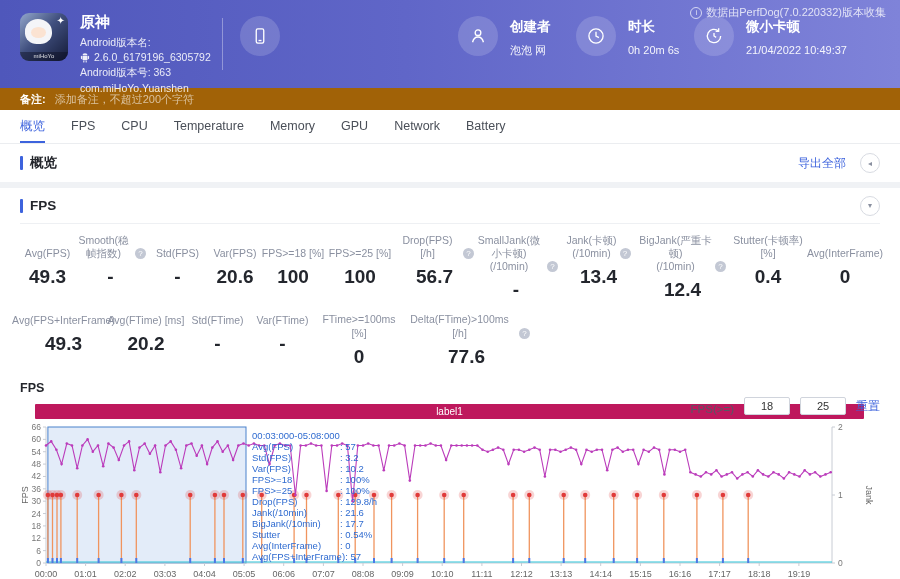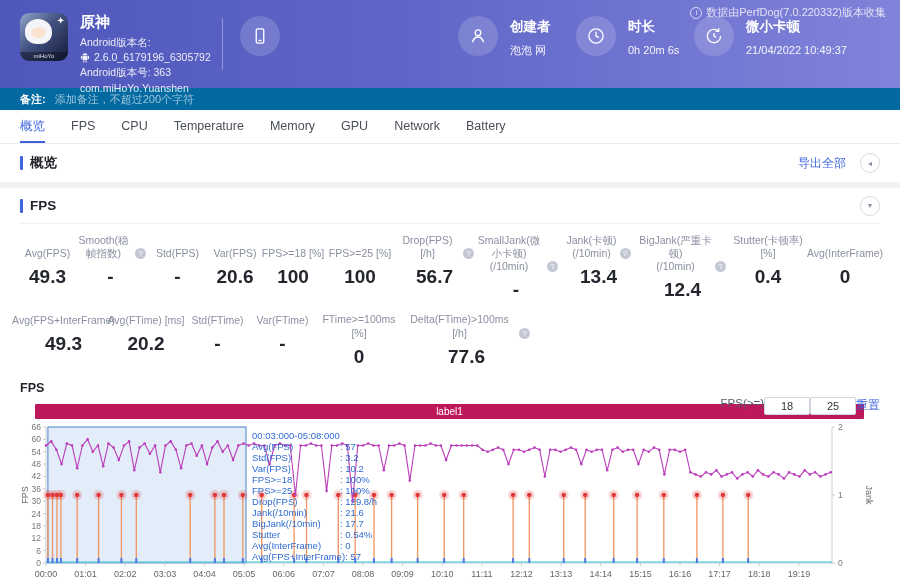--- a/index.html
+++ b/index.html
@@ -27,21 +27,21 @@
   .card { position: absolute; top: 16px; display: flex; }
   .card-circle { width: 40px; height: 40px; border-radius: 50%; background: rgba(255,255,255,.16); display: flex; align-items: center; justify-content: center; flex: 0 0 40px; }
   .card-text { margin-left: 12px; }
   .card-title { font-size: 13.5px; font-weight: bold; margin-top: 2px; display: flex; align-items: center; gap: 5px; }
   .card-sub { font-size: 11px; margin-top: 6px; color: rgba(255,255,255,.92); line-height: 1.5; }
   .dev-card { left: 240px; }
   .creator-card { left: 458px; }
   .dur-card { left: 576px; }
   .upl-card { left: 694px; }
   
-  .notes { height: 22px; background: #0369a1; color: #fff; font-size: 11px; line-height: 22px; padding: 0 20px; }
+  .notes { height: 22px; background: #a16207; color: #fff; font-size: 11px; line-height: 22px; padding: 0 20px; }
   .notes .nlabel { font-weight: bold; }
   .notes .nph { color: rgba(255,255,255,.6); margin-left: 6px; }
   
   .tabbar { height: 34px; display: flex; gap: 26px; padding: 0 20px; border-bottom: 1px solid #ebedf0; background: #fff; }
   .tab { font-size: 12.5px; line-height: 32px; color: #4a4f58; cursor: pointer; border-bottom: 2px solid transparent; }
   .tab.active { color: #3d63dd; border-bottom-color: #3d63dd; }
   
   .strip { height: 38px; display: flex; align-items: center; padding: 0 20px; background: #fff; }
   .sec-title { display: flex; align-items: center; font-size: 13.5px; font-weight: bold; color: #24262c; }
   .sec-title::before { content: ""; width: 3px; height: 14px; background: #3d63dd; margin-right: 7px; border-radius: 1px; }
@@ -59,21 +59,21 @@
   .stat { text-align: center; }
   .slabel { min-height: 26px; display: flex; align-items: flex-end; justify-content: center; font-size: 10.5px; color: #8a90a0; line-height: 1.25; white-space: pre-line; }
   .r2 .slabel { min-height: 14px; }
   .q { display: inline-block; width: 11px; height: 11px; border-radius: 50%; background: #c3c8d4; color: #fff; font-size: 8px; line-height: 11px; text-align: center; margin-left: 3px; flex: 0 0 11px; align-self: flex-end; margin-bottom: 1px; cursor: pointer; }
   .q::before { content: "?"; }
   .sval { font-size: 19px; font-weight: bold; color: #23262d; margin-top: 6px; }
   
   .chart-wrap { padding: 0 20px; }
   .chart-head { display: flex; align-items: center; margin-top: 10px; height: 20px; }
   .chart-title { font-size: 12.5px; font-weight: bold; color: #24262c; }
-  .chart-controls { margin-left: auto; display: flex; align-items: flex-start; gap: 0; font-size: 11.5px; color: #555a64; margin-top: 36px; }
+  .chart-controls { margin-left: auto; display: flex; align-items: flex-end; gap: 10px; font-size: 11.5px; color: #555a64; margin-top: 36px; }
   .num-input { width: 46px; height: 18px; border: 1px solid #d0d4dc; border-radius: 2px; font-size: 11px; text-align: center; color: #333; font-family: "Liberation Sans", sans-serif; }
   .label-bar { margin: 6px 16px 2px 15px; height: 15px; background: #be185d; color: #fff; font-size: 10px; line-height: 15px; text-align: center; border-radius: 1px; }
   svg text { font-family: "Liberation Sans", sans-serif; }
 </style>
 </head>
 <body>
 
 <div class="header">
   <div class="collect-info">
     <span class="i-circ"></span>

